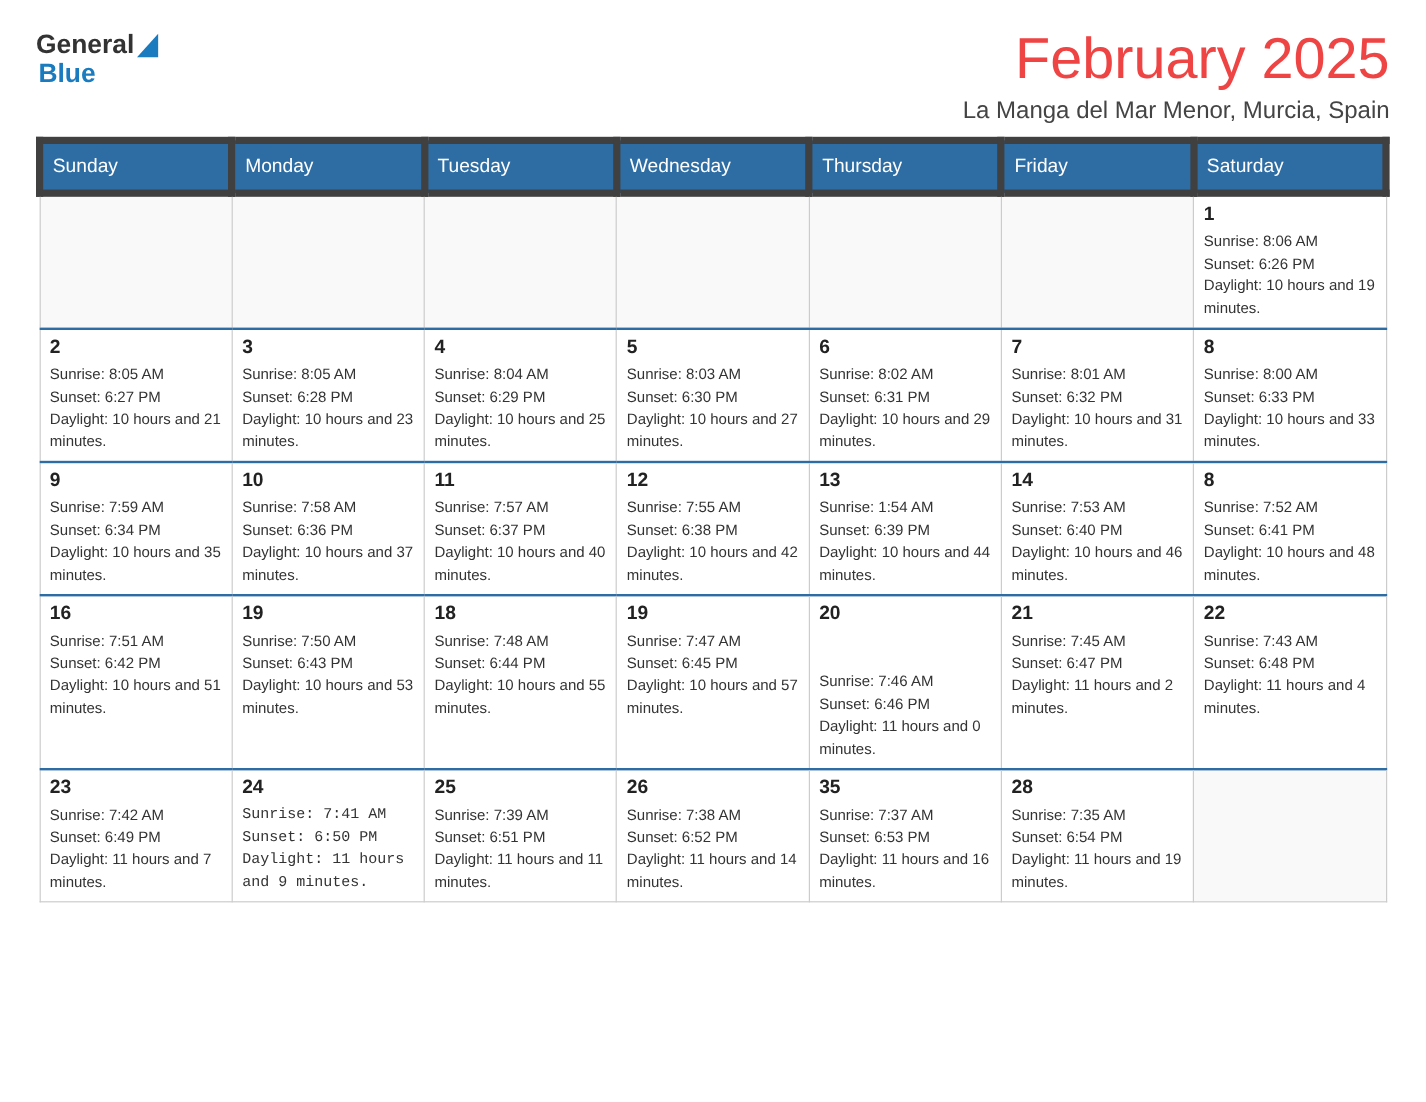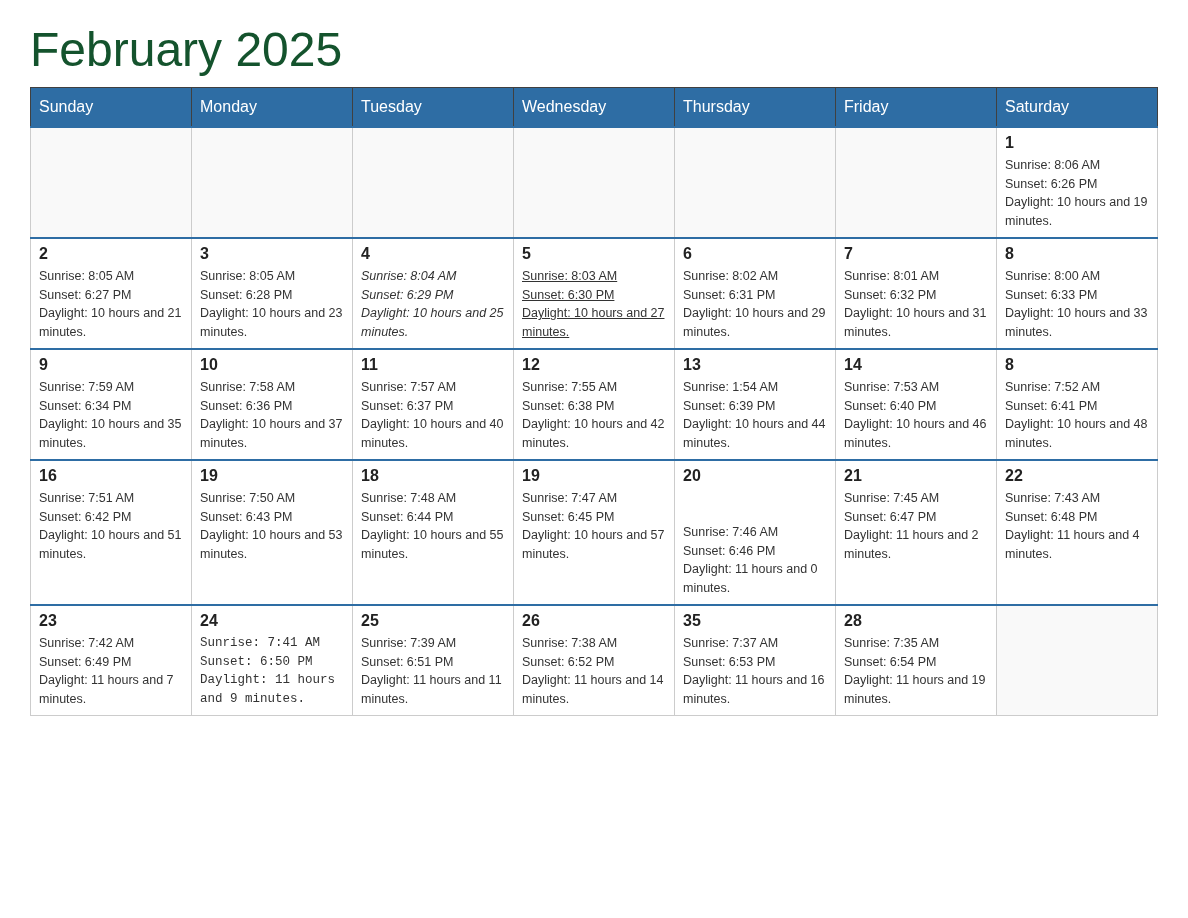--- a/index.html
+++ b/index.html
@@ -24,41 +24,41 @@
     .logo-top {
       display: flex;
       align-items: flex-end;
     }
     .title-block {
       text-align: right;
     }
     .month-title {
       font-size: 48px;
       font-weight: 300;
-      color: #14532d;
+      color: #ef4444;
       line-height: 1.1;
     }
     .location-title {
       font-size: 20px;
       color: #444;
       margin-top: 4px;
     }
     .calendar {
       width: 100%;
       border-collapse: collapse;
       margin-top: 10px;
     }
     .calendar th {
       background-color: #2e6da4;
       color: #fff;
       font-size: 16px;
       font-weight: normal;
       padding: 10px 8px;
       text-align: left;
-      border: 1px solid #404040;
+      border: 6px solid #404040;
     }
     .calendar td {
       border: 1px solid #ccc;
       vertical-align: top;
       padding: 6px 8px;
       width: 14.28%;
       min-height: 110px;
       height: 110px;
     }
     .calendar tr td {
@@ -77,22 +77,34 @@
       line-height: 1.5;
     }
     .empty-cell {
       background: #f9f9f9;
     }
   </style>
 </head>
 <body>
 
 <div class="header-row">
+  <div class="logo-wrapper">
+    <div class="logo-top">
+      <span style="font-size:22px;font-weight:bold;color:#333;">General</span>
+      <svg width="18" height="20" viewBox="0 0 18 20" style="margin-left:2px;margin-bottom:2px;">
+        <polygon points="0,20 18,20 18,0" fill="#1a7bbf"></polygon>
+      </svg>
+    </div>
+    <div style="margin-top:-2px;margin-left:2px;">
+      <span style="font-size:22px;font-weight:bold;color:#1a7bbf;">Blue</span>
+    </div>
+  </div>
   <div class="title-block">
     <div class="month-title">February 2025</div>
+    <div class="location-title">La Manga del Mar Menor, Murcia, Spain</div>
   </div>
 </div>
 
 <table class="calendar">
   <thead>
     <tr>
     <th>Sunday</th>
         <th>Monday</th>
         <th>Tuesday</th>
         <th>Wednesday</th>
@@ -124,27 +136,27 @@
 Daylight: 10 hours and 21 minutes.</div>
         </td>
         <td>
           <span class="day-number">3</span>
           <div class="day-info" style="white-space: pre-line;">Sunrise: 8:05 AM
 Sunset: 6:28 PM
 Daylight: 10 hours and 23 minutes.</div>
         </td>
         <td>
           <span class="day-number">4</span>
-          <div class="day-info" style="white-space: pre-line; font-style: italic;">Sunrise: 8:04 AM
+          <div class="day-info" style="white-space: pre-line;">Sunrise: 8:04 AM
 Sunset: 6:29 PM
 Daylight: 10 hours and 25 minutes.</div>
         </td>
         <td>
           <span class="day-number">5</span>
-          <div class="day-info" style="white-space: pre-line; text-decoration: underline;">Sunrise: 8:03 AM
+          <div class="day-info" style="white-space: pre-line;">Sunrise: 8:03 AM
 Sunset: 6:30 PM
 Daylight: 10 hours and 27 minutes.</div>
         </td>
         <td>
           <span class="day-number">6</span>
           <div class="day-info" style="white-space: pre-line;">Sunrise: 8:02 AM
 Sunset: 6:31 PM
 Daylight: 10 hours and 29 minutes.</div>
         </td>
         <td>

